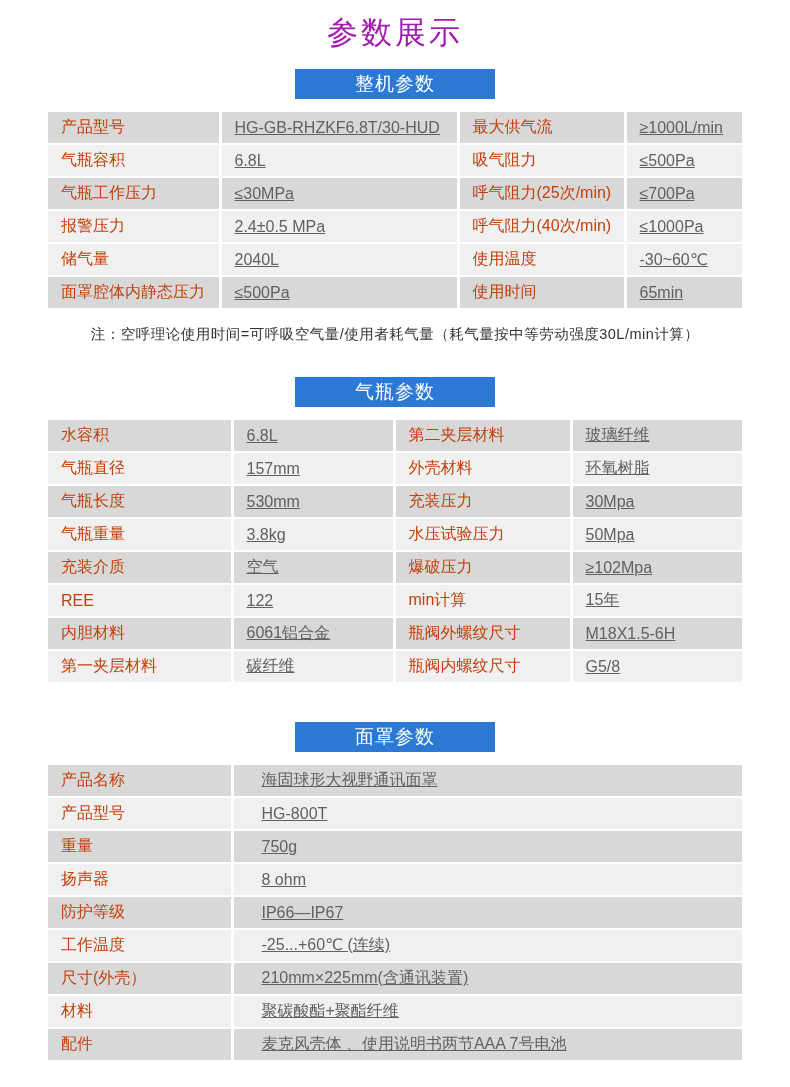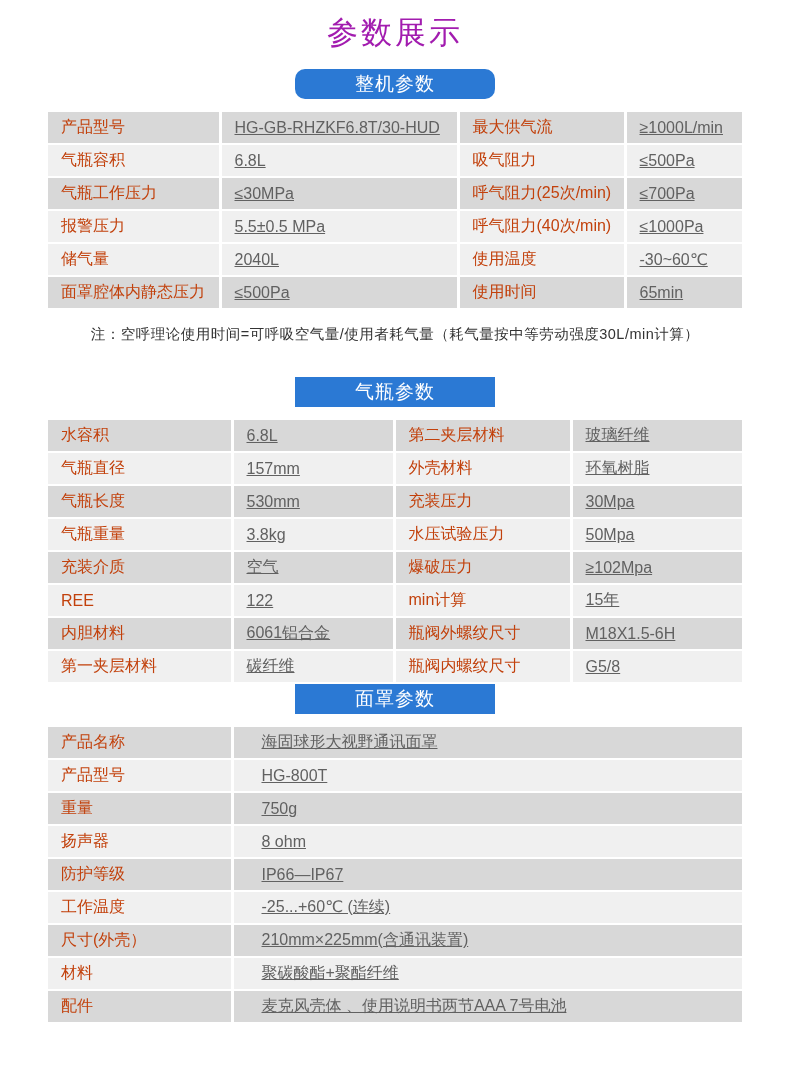--- a/index.html
+++ b/index.html
@@ -11,23 +11,23 @@
   .page{width:790px;}
   .page-title{
     margin:12px 0 15px 0;text-align:center;
     font-size:31px;font-weight:200;letter-spacing:3px;color:#a21caf;
   }
   .section-header{
     width:200px;height:30px;margin:0 auto;
     background:#2b79d4;color:#ffffff;
     font-size:19px;line-height:30px;text-align:center;letter-spacing:1px;
   }
-  .hdr-machine{margin-top:0;border-radius:10px;}
+  .hdr-machine{margin-top:0;}
   .hdr-cylinder{margin-top:33px;}
-  .hdr-mask{}
+  .hdr-mask{margin-top:38px;}
   table.spec-table{
     border-collapse:collapse;table-layout:fixed;
     margin:13px 0 0 48px;width:694px;
   }
   table.spec-table td{
     height:31px;padding:0 6px 0 13px;
     font-size:16px;vertical-align:middle;
     border-bottom:2px solid #ffffff;
     overflow:hidden;white-space:nowrap;
   }
@@ -76,21 +76,21 @@
             <td class="val">≤500Pa</td>
           </tr>
           <tr class="dark">
             <td class="lbl sep">气瓶工作压力</td>
             <td class="val sep">≤30MPa</td>
             <td class="lbl sep">呼气阻力(25次/min)</td>
             <td class="val">≤700Pa</td>
           </tr>
           <tr class="light">
             <td class="lbl sep">报警压力</td>
-            <td class="val sep">5.5±0.5 MPa</td>
+            <td class="val sep">2.4±0.5 MPa</td>
             <td class="lbl sep">呼气阻力(40次/min)</td>
             <td class="val">≤1000Pa</td>
           </tr>
           <tr class="light">
             <td class="lbl sep">储气量</td>
             <td class="val sep">2040L</td>
             <td class="lbl sep">使用温度</td>
             <td class="val">-30~60℃</td>
           </tr>
           <tr class="dark">

